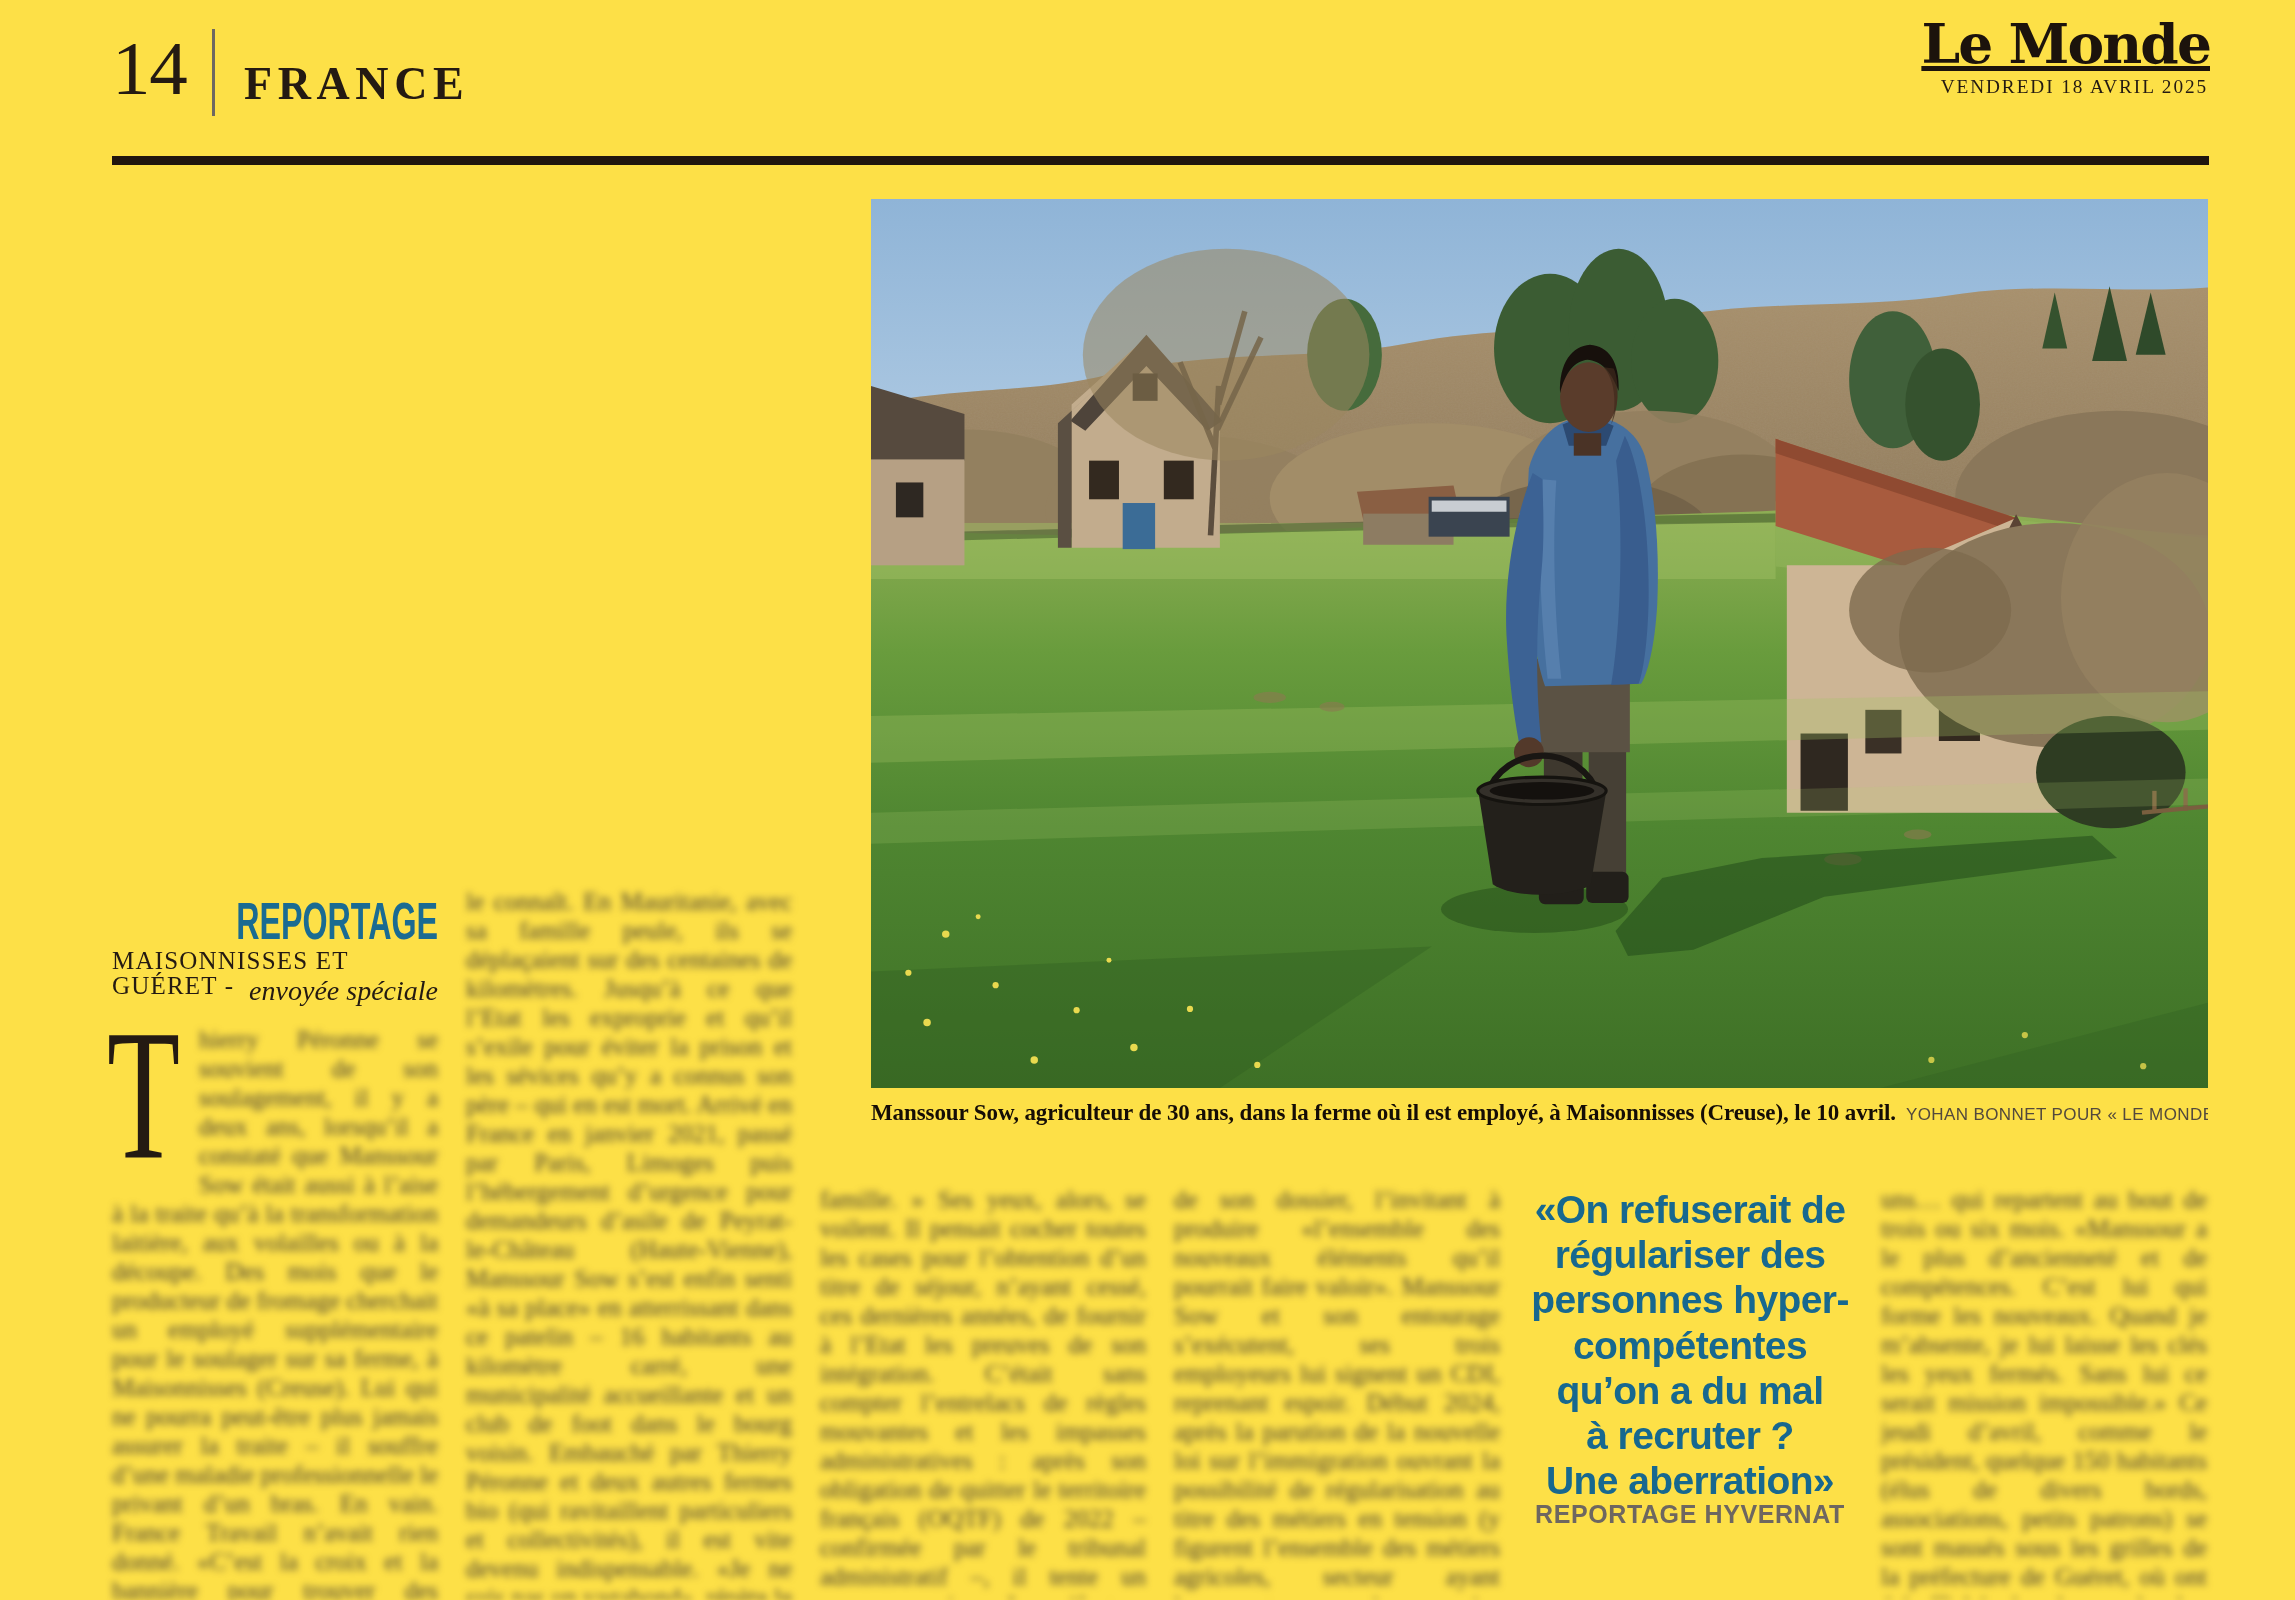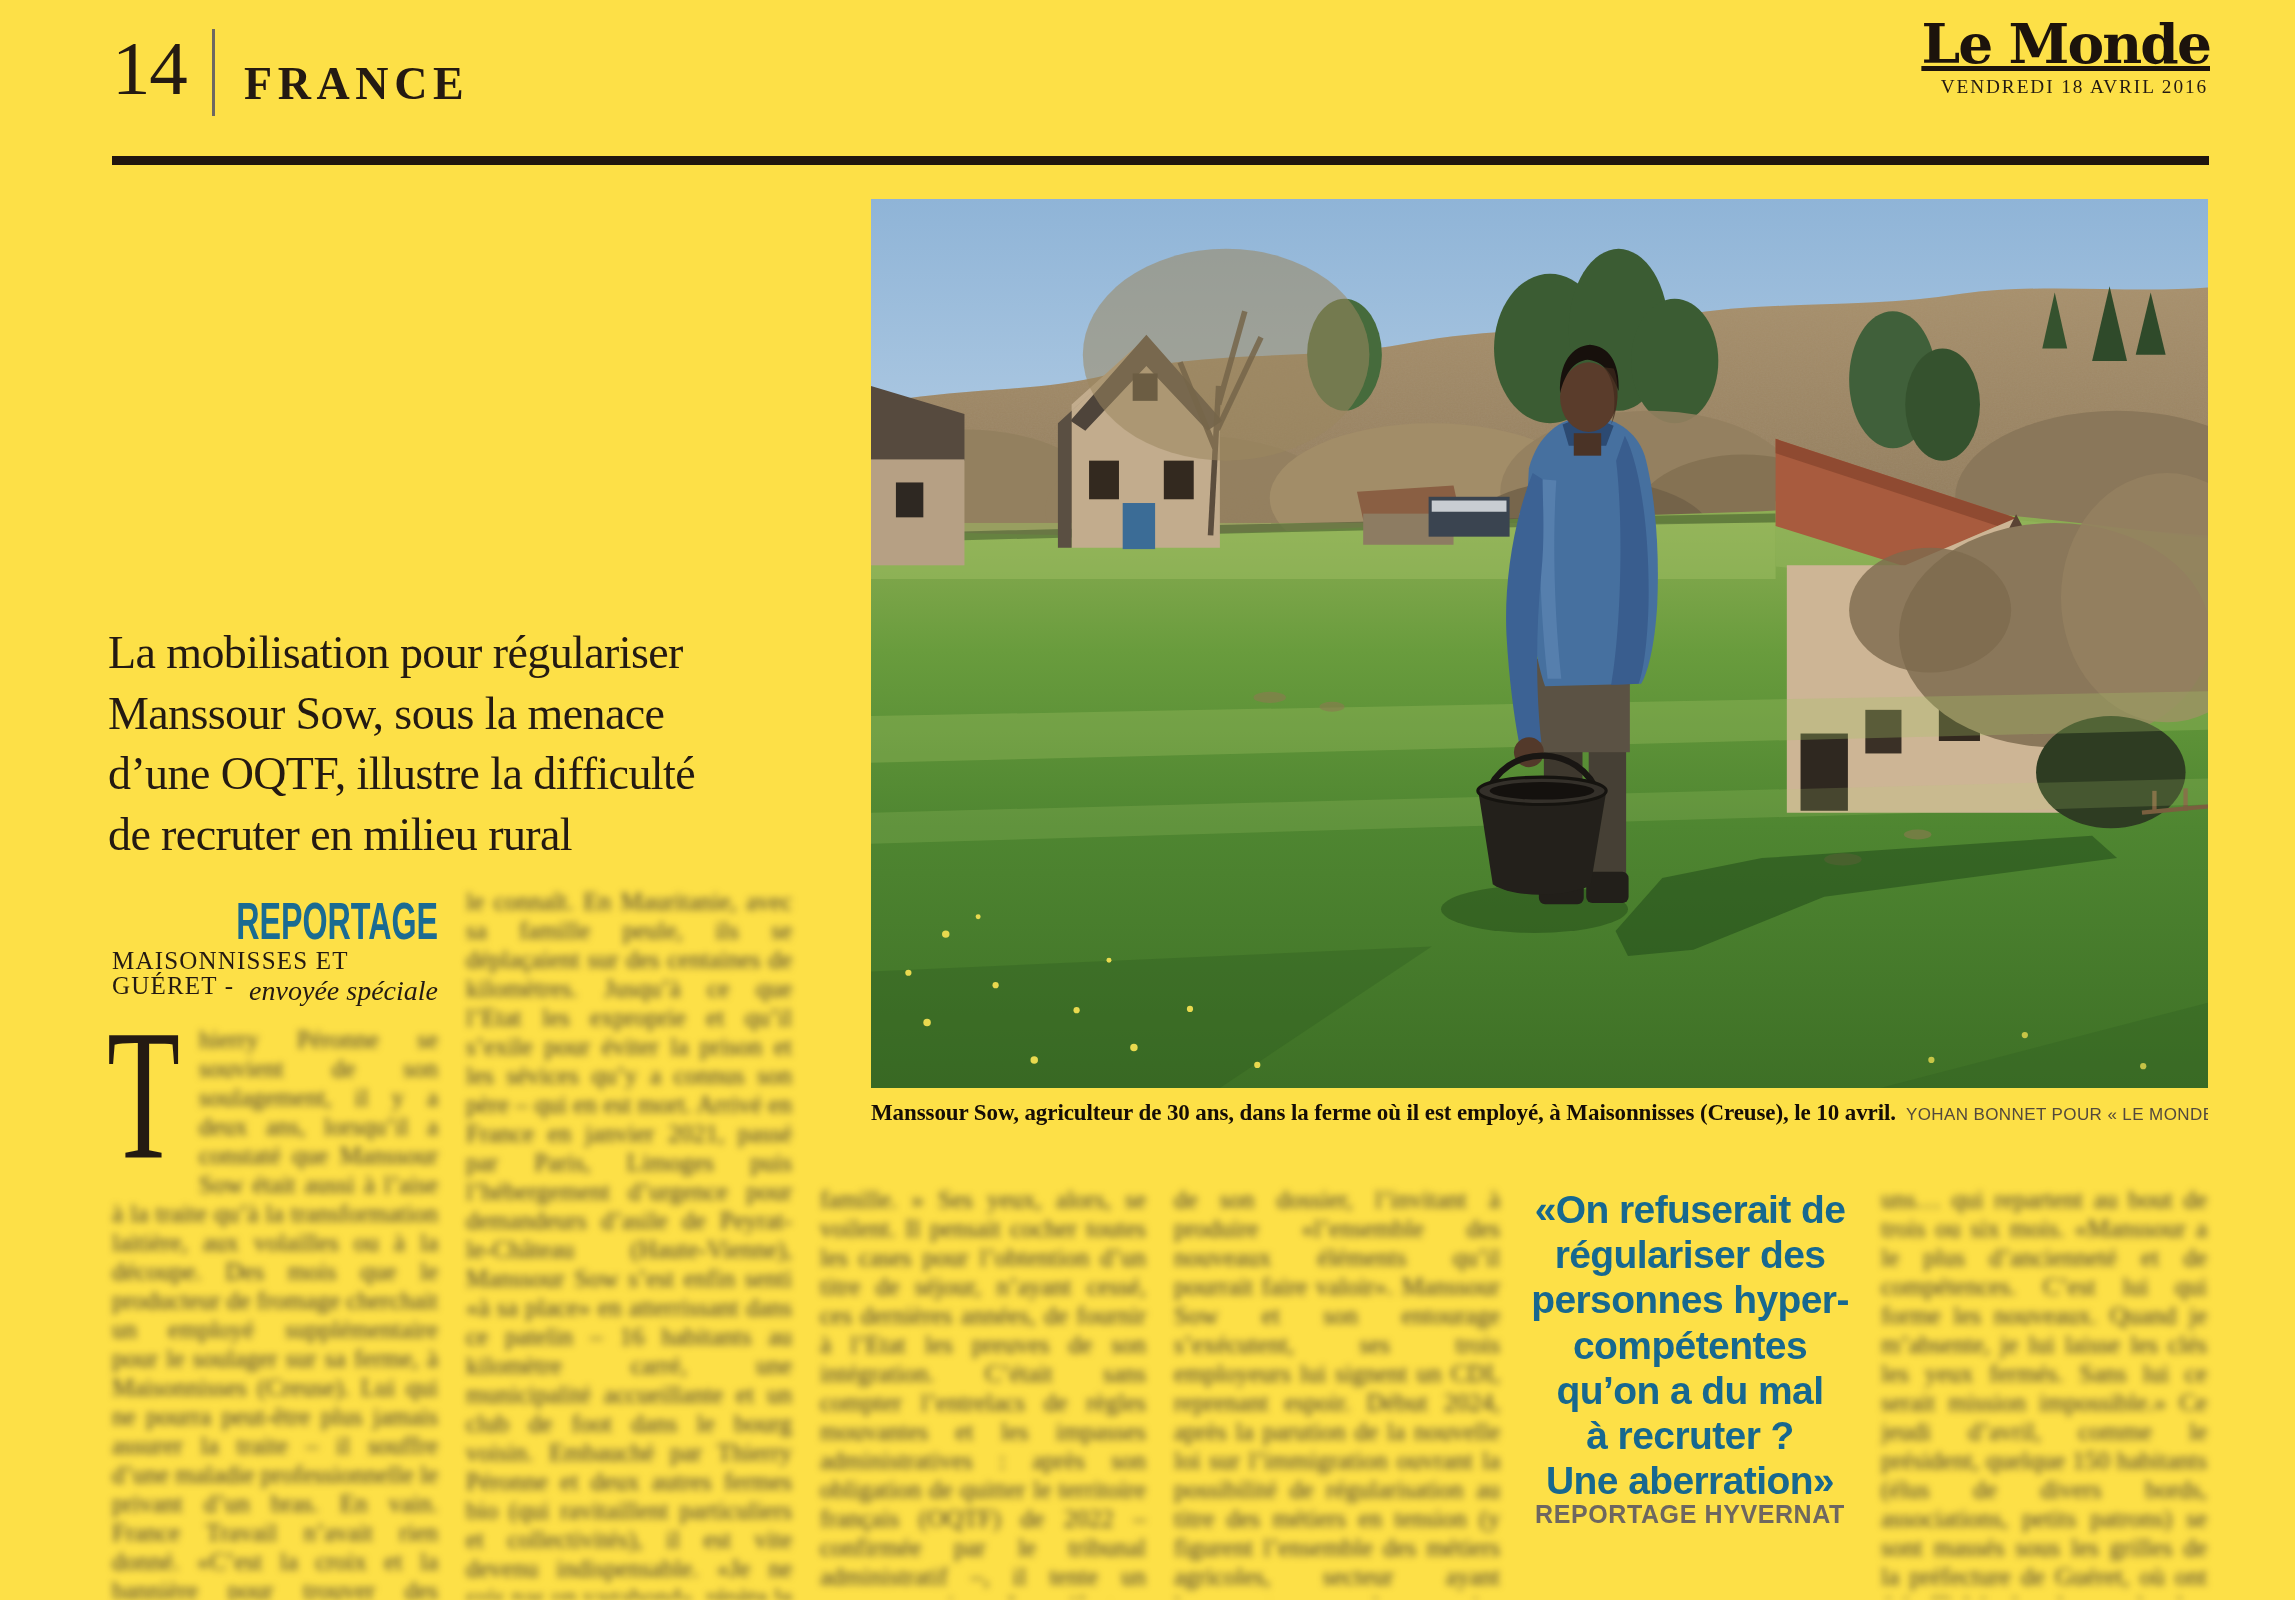--- a/index.html
+++ b/index.html
@@ -56,27 +56,23 @@
 </style>
 </head>
 <body>
 
 <div class="page">
 
   <div class="abs page-number">14</div>
   <div class="abs section-divider"></div>
   <div class="abs section-title">FRANCE</div>
   <div class="abs masthead-logo">Le Monde</div>
-  <div class="abs masthead-date">VENDREDI 18 AVRIL 2016</div>
+  <div class="abs masthead-date">VENDREDI 18 AVRIL 2025</div>
   <div class="abs header-rule"></div>
 
-  <div class="abs standfirst">La mobilisation pour régulariser
-Manssour Sow, sous la menace
-d’une OQTF, illustre la difficulté
-de recruter en milieu rural</div>
 
   <div class="abs kicker">REPORTAGE</div>
   <div class="abs dateline">MAISONNISSES ET GUÉRET -</div>
   <div class="abs byline-note">envoyée spéciale</div>
 
   <div class="abs body-col col1"><span class="dc-spacer"></span><span>hierry Péronne se souvient de son soulagement, il y a deux ans, lorsqu’il a constaté que Manssour Sow était aussi à l’aise à la traite qu’à la transformation laitière, aux volailles ou à la découpe. Des mois que le producteur de fromage cherchait un employé supplémentaire pour le soulager sur sa ferme, à Maisonnisses (Creuse). Lui qui ne pourra peut-être plus jamais assurer la traite – il souffre d’une maladie professionnelle le privant d’un bras. En vain. France Travail n’avait rien donné. «C’est la croix et la bannière pour trouver des employés qualifiés, polyvalents et qui restent sur des postes si difficiles.» Les bêtes, Manssour Sow, paysan exilé sans papiers de 30 ans, ça</span></div>
   <div class="abs drop-cap">T</div>
   <div class="abs body-col col2">le connaît. En Mauritanie, avec sa famille peule, ils se déplaçaient sur des centaines de kilomètres. Jusqu’à ce que l’Etat les exproprie et qu’il s’exile pour éviter la prison et les sévices qu’y a connus son père – qui en est mort. Arrivé en France en janvier 2021, passé par Paris, Limoges puis l’hébergement d’urgence pour demandeurs d’asile de Peyrat-le-Château (Haute-Vienne), Manssour Sow s’est enfin senti «à sa place» en atterrissant dans ce patelin – 16 habitants au kilomètre carré, une municipalité accueillante et un club de foot dans le bourg voisin.
 Embauché par Thierry Péronne et deux autres fermes bio (qui ravitaillent particuliers et collectivités), il est vite devenu indispensable. «Je ne suis pas un vagabond», répète le jeune homme en cotte et bottes sur son tracteur, affairé à pailler après la traite. J’aime mon boulot, mon village, ma nouvelle</div>
   <div class="abs body-col col3">famille. » Ses yeux, alors, se voilent. Il pensait cocher toutes les cases pour l’obtention d’un titre de séjour, n’ayant cessé, ces dernières années, de fournir à l’Etat les preuves de son intégration. C’était sans compter l’entrelacs de règles mouvantes et les impasses administratives : après son obligation de quitter le territoire français (OQTF) de 2022 – confirmée par le tribunal administratif –, il tente un recours gracieux. La préfecture de la Creuse d’alors laisse la porte ouverte à un réexamen</div>

